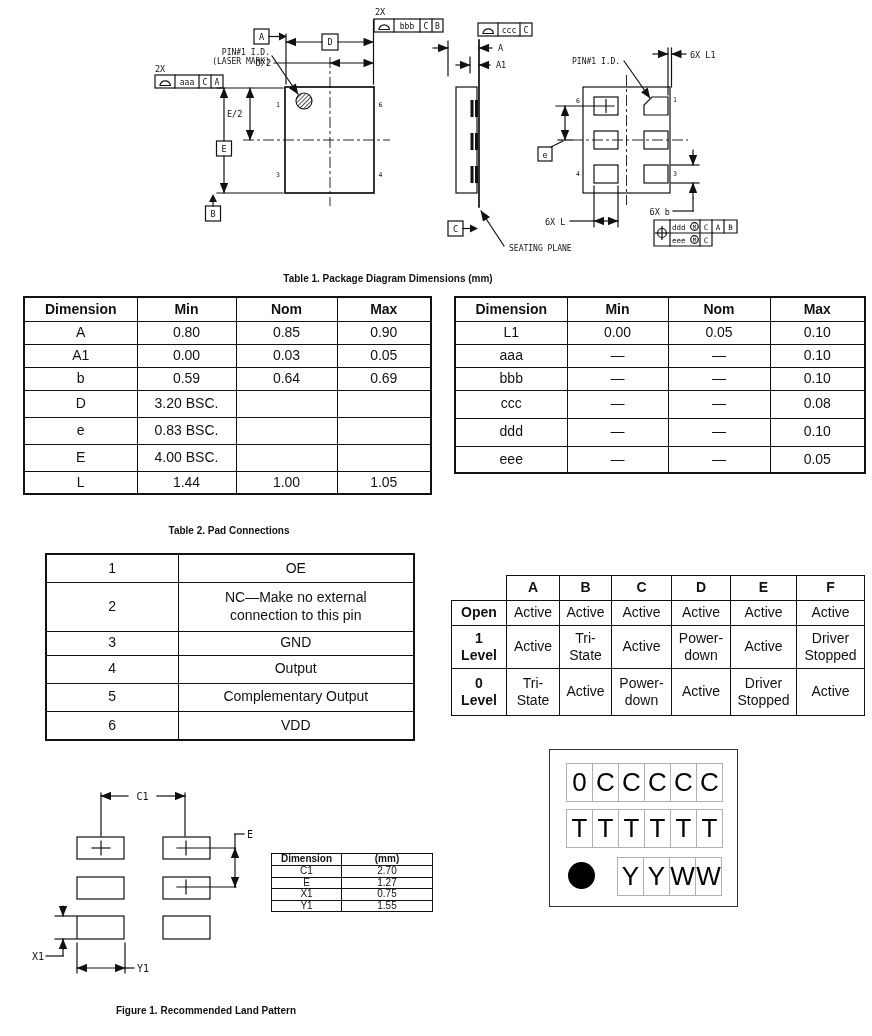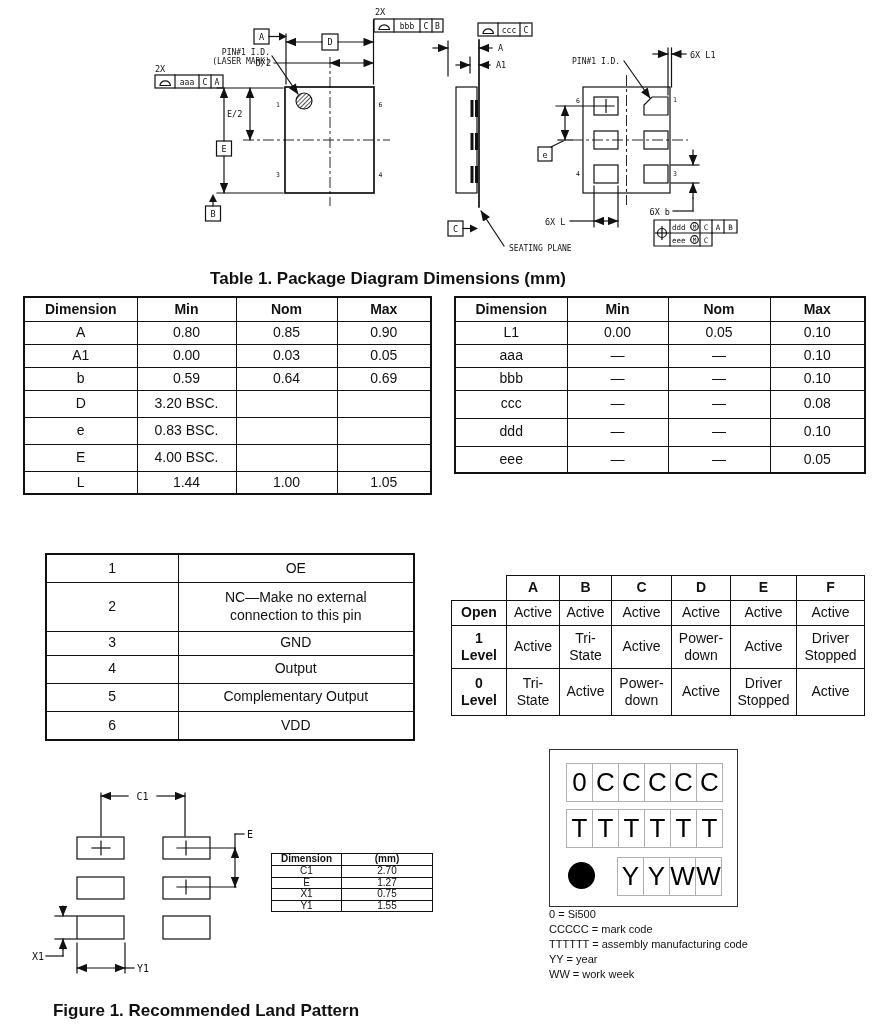--- a/index.html
+++ b/index.html
@@ -14,21 +14,21 @@
   .blk{fill:#111;stroke:none;}
   .dtxt{font:8.5px "DejaVu Sans Mono",monospace;fill:#111;}
   .dtxt8{font:8px "DejaVu Sans Mono",monospace;fill:#111;}
   .dtxt-s{font:6.5px "DejaVu Sans Mono",monospace;fill:#111;}
   .dtxt-xs{font:7.5px "DejaVu Sans Mono",monospace;fill:#111;}
   .dtxt-m{font:6px "DejaVu Sans Mono",monospace;fill:#111;}
   .mid{text-anchor:middle;}
   .endt{text-anchor:end;}
 
   
-  .sec-title{position:absolute;font-weight:bold;font-size:17px;line-height:18px;
+  .sec-title{position:absolute;font-weight:bold;font-size:10px;line-height:18px;
              text-align:center;white-space:nowrap;color:#111;}
 
   
   .t{position:absolute;border-collapse:collapse;table-layout:fixed;
      font-size:14px;color:#111;border:2px solid #111;}
   .t td{border:1.5px solid #111;text-align:center;vertical-align:middle;
         padding:1px 2px;overflow:hidden;white-space:pre-line;line-height:1.25;}
   .t thead td{font-weight:bold;}
 
   #table1-left thead tr,#table1-right thead tr{height:24px;}
@@ -375,20 +375,21 @@
         </tr>
         <tr>
           <td>eee</td>
           <td>—</td>
           <td>—</td>
           <td>0.05</td>
         </tr>
       </tbody>
   </table>
 
+  <div class="sec-title" id="t2-title" style="left:45px;top:522px;width:368px">Table 2. Pad Connections</div>
 
   <table class="t" id="table2" style="left:45px;top:553px;width:368px">
     <colgroup>
         <col style="width:132px">
         <col style="width:236px">
       </colgroup>
     <tbody>
         <tr>
           <td>1</td>
           <td>OE</td>
@@ -575,22 +576,15 @@
       </div>
     <div class="mark-row" style="left:68px;top:107px">
         <div class="mark-cell">Y</div>
         <div class="mark-cell">Y</div>
         <div class="mark-cell">W</div>
         <div class="mark-cell">W</div>
       </div>
     <div class="mark-dot"></div>
   </div>
 
-  <div id="topmark-legend">
-      <div class="legend-line">0 = Si500</div>
-      <div class="legend-line">CCCCC = mark code</div>
-      <div class="legend-line">TTTTTT = assembly manufacturing code</div>
-      <div class="legend-line">YY = year</div>
-      <div class="legend-line">WW = work week</div>
-    </div>
 
 
 </div>
 
 </body></html>

